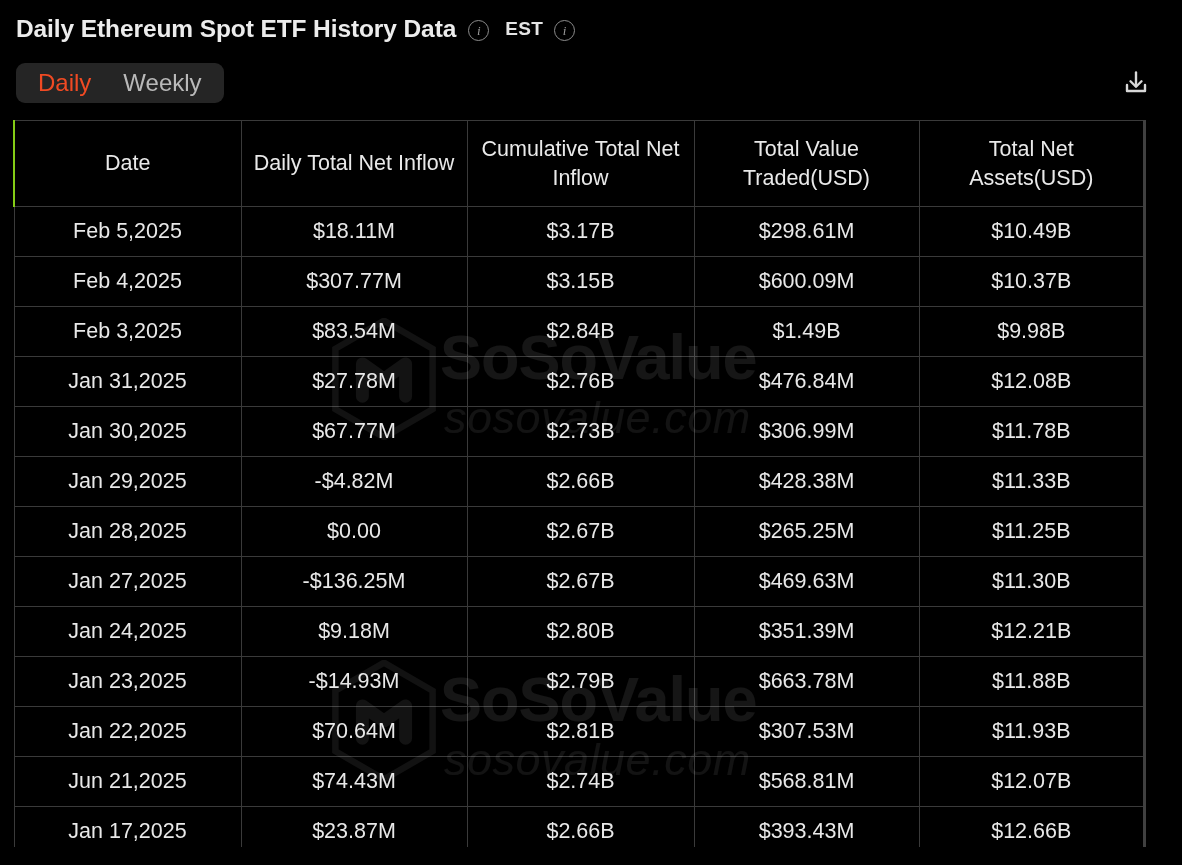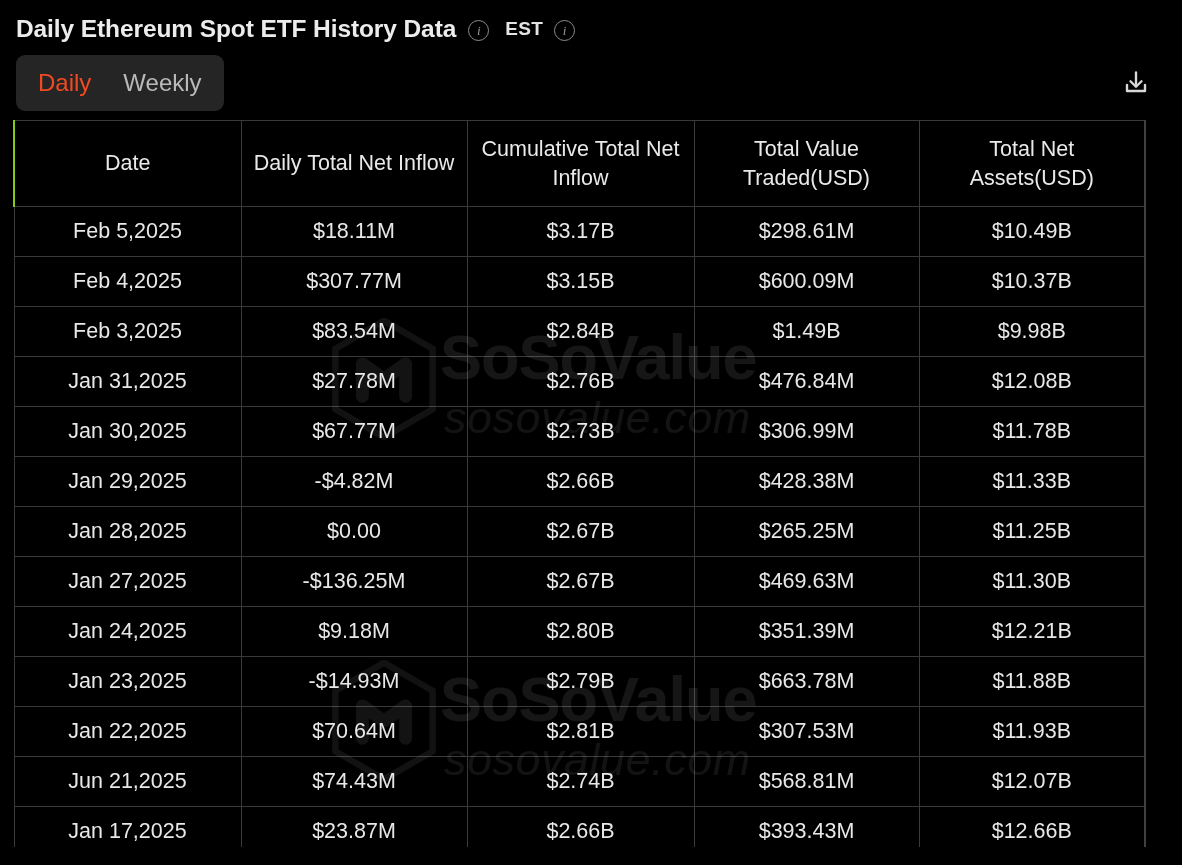--- a/index.html
+++ b/index.html
@@ -70,21 +70,21 @@
     justify-content: space-between;
     padding: 0 20px 0 16px;
     height: 74px;
   }
 
   .segmented {
     display: inline-flex;
     align-items: center;
     background: #252525;
     border-radius: 9px;
-    height: 56px;
+    height: 40px;
     padding: 0 6px;
   }
 
   .seg-item {
     font-size: 24px;
     padding: 0 16px;
     line-height: 52px;
     cursor: pointer;
     white-space: nowrap;
   }
@@ -119,21 +119,21 @@
   table.etf th,
   table.etf td {
     text-align: center;
     border-right: 1px solid #3a3a3a;
     border-bottom: 1px solid #3a3a3a;
     color: #e8e8e8;
     font-weight: normal;
   }
 
   table.etf th:last-child,
-  table.etf td:last-child { border-right: 4px solid #404040; }
+  table.etf td:last-child { border-right: 6px solid #404040; }
 
   table.etf thead th {
     border-top: 1px solid #3a3a3a;
     font-size: 21.5px;
     line-height: 1.32;
     height: 86px;
     padding: 4px 10px;
     color: #e9e9e9;
     vertical-align: middle;
   }

